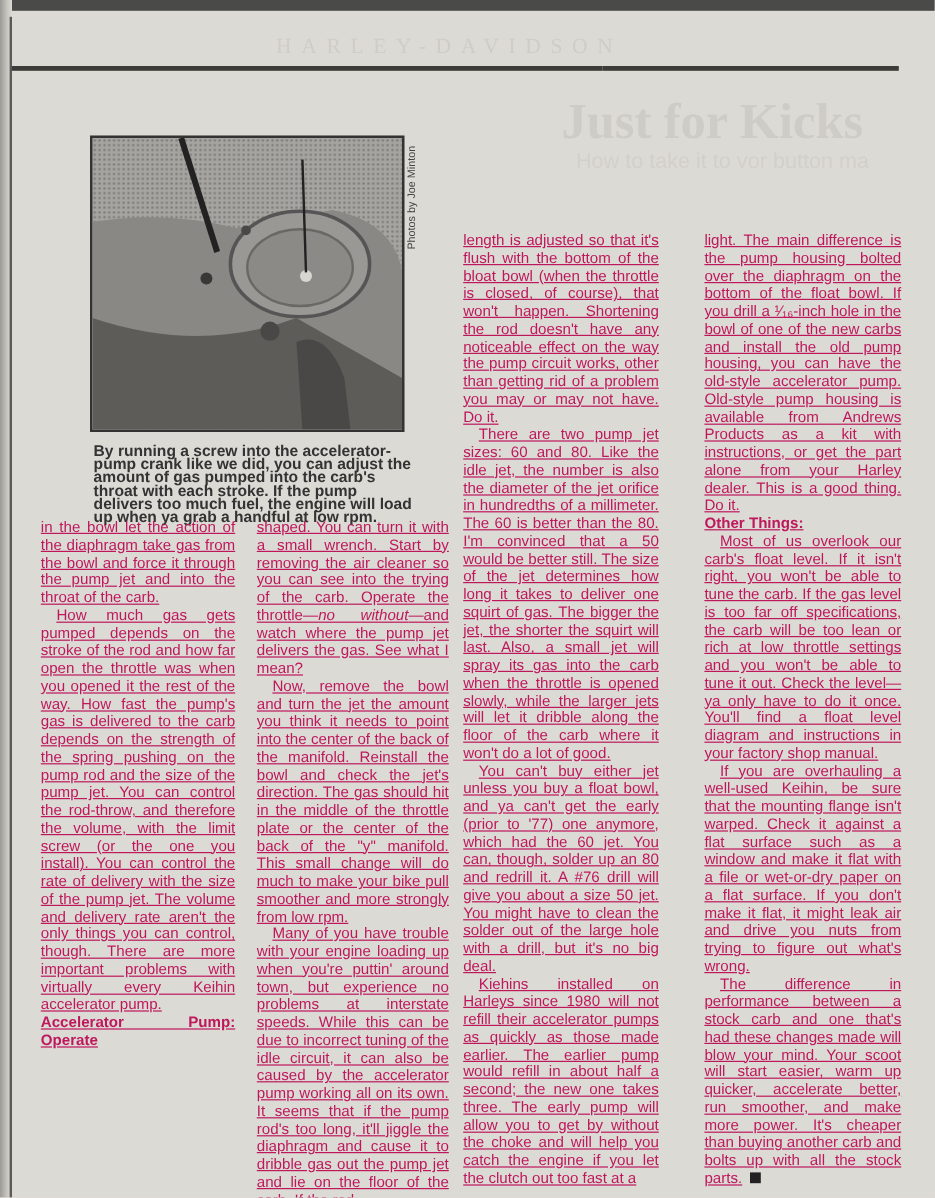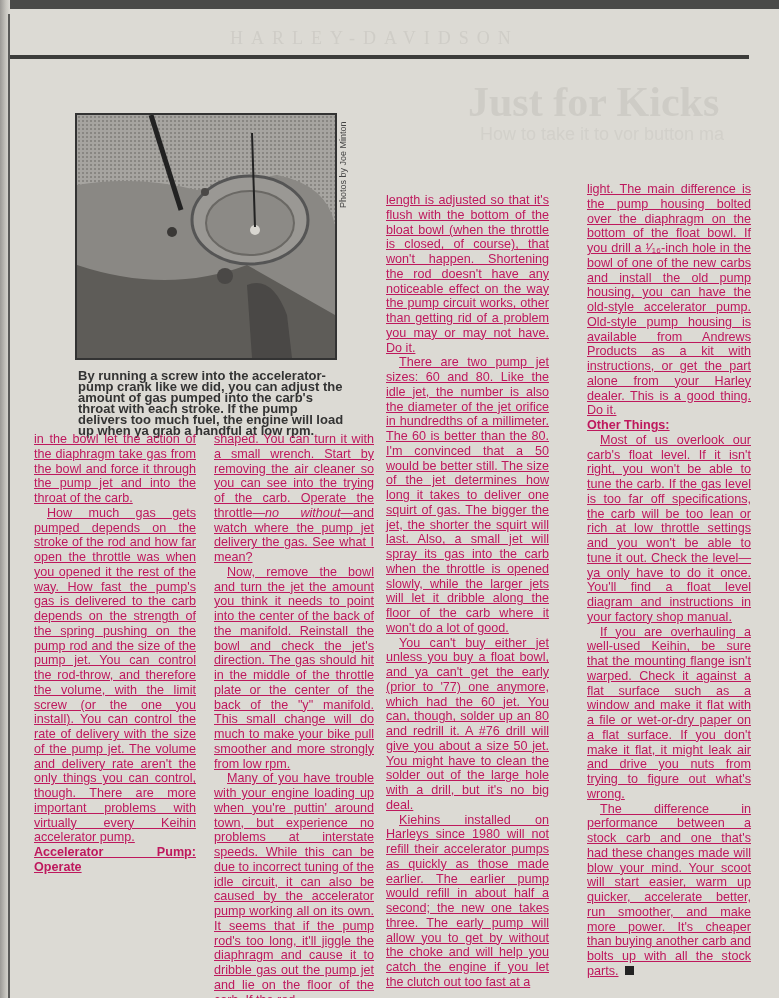--- a/index.html
+++ b/index.html
@@ -29,21 +29,21 @@
   .caption { position: absolute; left: 78px; top: 370px; width: 270px; font-size: 13px; line-height: 11px;
     font-weight: bold; color: #333; }
 
   .col { position: absolute; font-size: 12.6px; line-height: 14.75px; text-align: justify; color: #be185d; text-decoration: underline; }
   .col p { margin: 0; text-indent: 0; }
   .col p.ind { text-indent: 13px; }
   .col h4 { margin: 0; font-size: 12.6px; font-weight: bold; line-height: 14.75px; }
   .col1 { left: 34px; top: 432px; width: 162px; }
   .col2 { left: 214px; top: 432px; width: 160px; }
   .col3 { left: 386px; top: 193px; width: 163px; }
-  .col4 { left: 587px; top: 182px; width: 164px; }
+  .col4 { left: 587px; top: 193px; width: 164px; }
   .endmark { display: inline-block; width: 9px; height: 9px; background: #222; margin-left: 6px; vertical-align: baseline; }
 </style>
 </head>
 <body>
 
 <div class="topbar"></div>
 <div class="spine"></div>
 <div class="spine-line"></div>
 
 <div class="ghost-header">HARLEY-DAVIDSON</div>
@@ -77,21 +77,21 @@
 <div class="credit">Photos by Joe Minton</div>
 <div class="caption">By running a screw into the accelerator-pump crank like we did, you can adjust the amount of gas pumped into the carb's throat with each stroke. If the pump delivers too much fuel, the engine will load up when ya grab a handful at low rpm.</div>
 
 <div class="col col1">
   <p>in the bowl let the action of the diaphragm take gas from the bowl and force it through the pump jet and into the throat of the carb.</p>
   <p class="ind">How much gas gets pumped depends on the stroke of the rod and how far open the throttle was when you opened it the rest of the way. How fast the pump's gas is delivered to the carb depends on the strength of the spring pushing on the pump rod and the size of the pump jet. You can control the rod-throw, and therefore the volume, with the limit screw (or the one you install). You can control the rate of delivery with the size of the pump jet. The volume and delivery rate aren't the only things you can control, though. There are more important problems with virtually every Keihin accelerator pump.</p>
   <h4>Accelerator Pump: Operate</h4>
 </div>
 
 <div class="col col2">
-  <p><span>shaped. You can turn it with a small wrench. Start by removing the air cleaner so you can see into the trying of the carb. Operate the throttle—</span><em>no without</em><span>—and watch where the pump jet delivery the gas. See what I mean?</span></p>
+  <p><span>shaped. You can turn it with a small wrench. Start by removing the air cleaner so you can see into the trying of the carb. Operate the throttle—</span><em>no without</em><span>—and watch where the pump jet delivers the gas. See what I mean?</span></p>
   <p class="ind">Now, remove the bowl and turn the jet the amount you think it needs to point into the center of the back of the manifold. Reinstall the bowl and check the jet's direction. The gas should hit in the middle of the throttle plate or the center of the back of the "y" manifold. This small change will do much to make your bike pull smoother and more strongly from low rpm.</p>
   <p class="ind">Many of you have trouble with your engine loading up when you're puttin' around town, but experience no problems at interstate speeds. While this can be due to incorrect tuning of the idle circuit, it can also be caused by the accelerator pump working all on its own. It seems that if the pump rod's too long, it'll jiggle the diaphragm and cause it to dribble gas out the pump jet and lie on the floor of the carb. If the rod</p>
 </div>
 
 <div class="col col3">
   <p>length is adjusted so that it's flush with the bottom of the bloat bowl (when the throttle is closed, of course), that won't happen. Shortening the rod doesn't have any noticeable effect on the way the pump circuit works, other than getting rid of a problem you may or may not have. Do it.</p>
   <p class="ind">There are two pump jet sizes: 60 and 80. Like the idle jet, the number is also the diameter of the jet orifice in hundredths of a millimeter. The 60 is better than the 80. I'm convinced that a 50 would be better still. The size of the jet determines how long it takes to deliver one squirt of gas. The bigger the jet, the shorter the squirt will last. Also, a small jet will spray its gas into the carb when the throttle is opened slowly, while the larger jets will let it dribble along the floor of the carb where it won't do a lot of good.</p>
   <p class="ind">You can't buy either jet unless you buy a float bowl, and ya can't get the early (prior to '77) one anymore, which had the 60 jet. You can, though, solder up an 80 and redrill it. A #76 drill will give you about a size 50 jet. You might have to clean the solder out of the large hole with a drill, but it's no big deal.</p>
   <p class="ind">Kiehins installed on Harleys since 1980 will not refill their accelerator pumps as quickly as those made earlier. The earlier pump would refill in about half a second; the new one takes three. The early pump will allow you to get by without the choke and will help you catch the engine if you let the clutch out too fast at a</p>
 </div>

